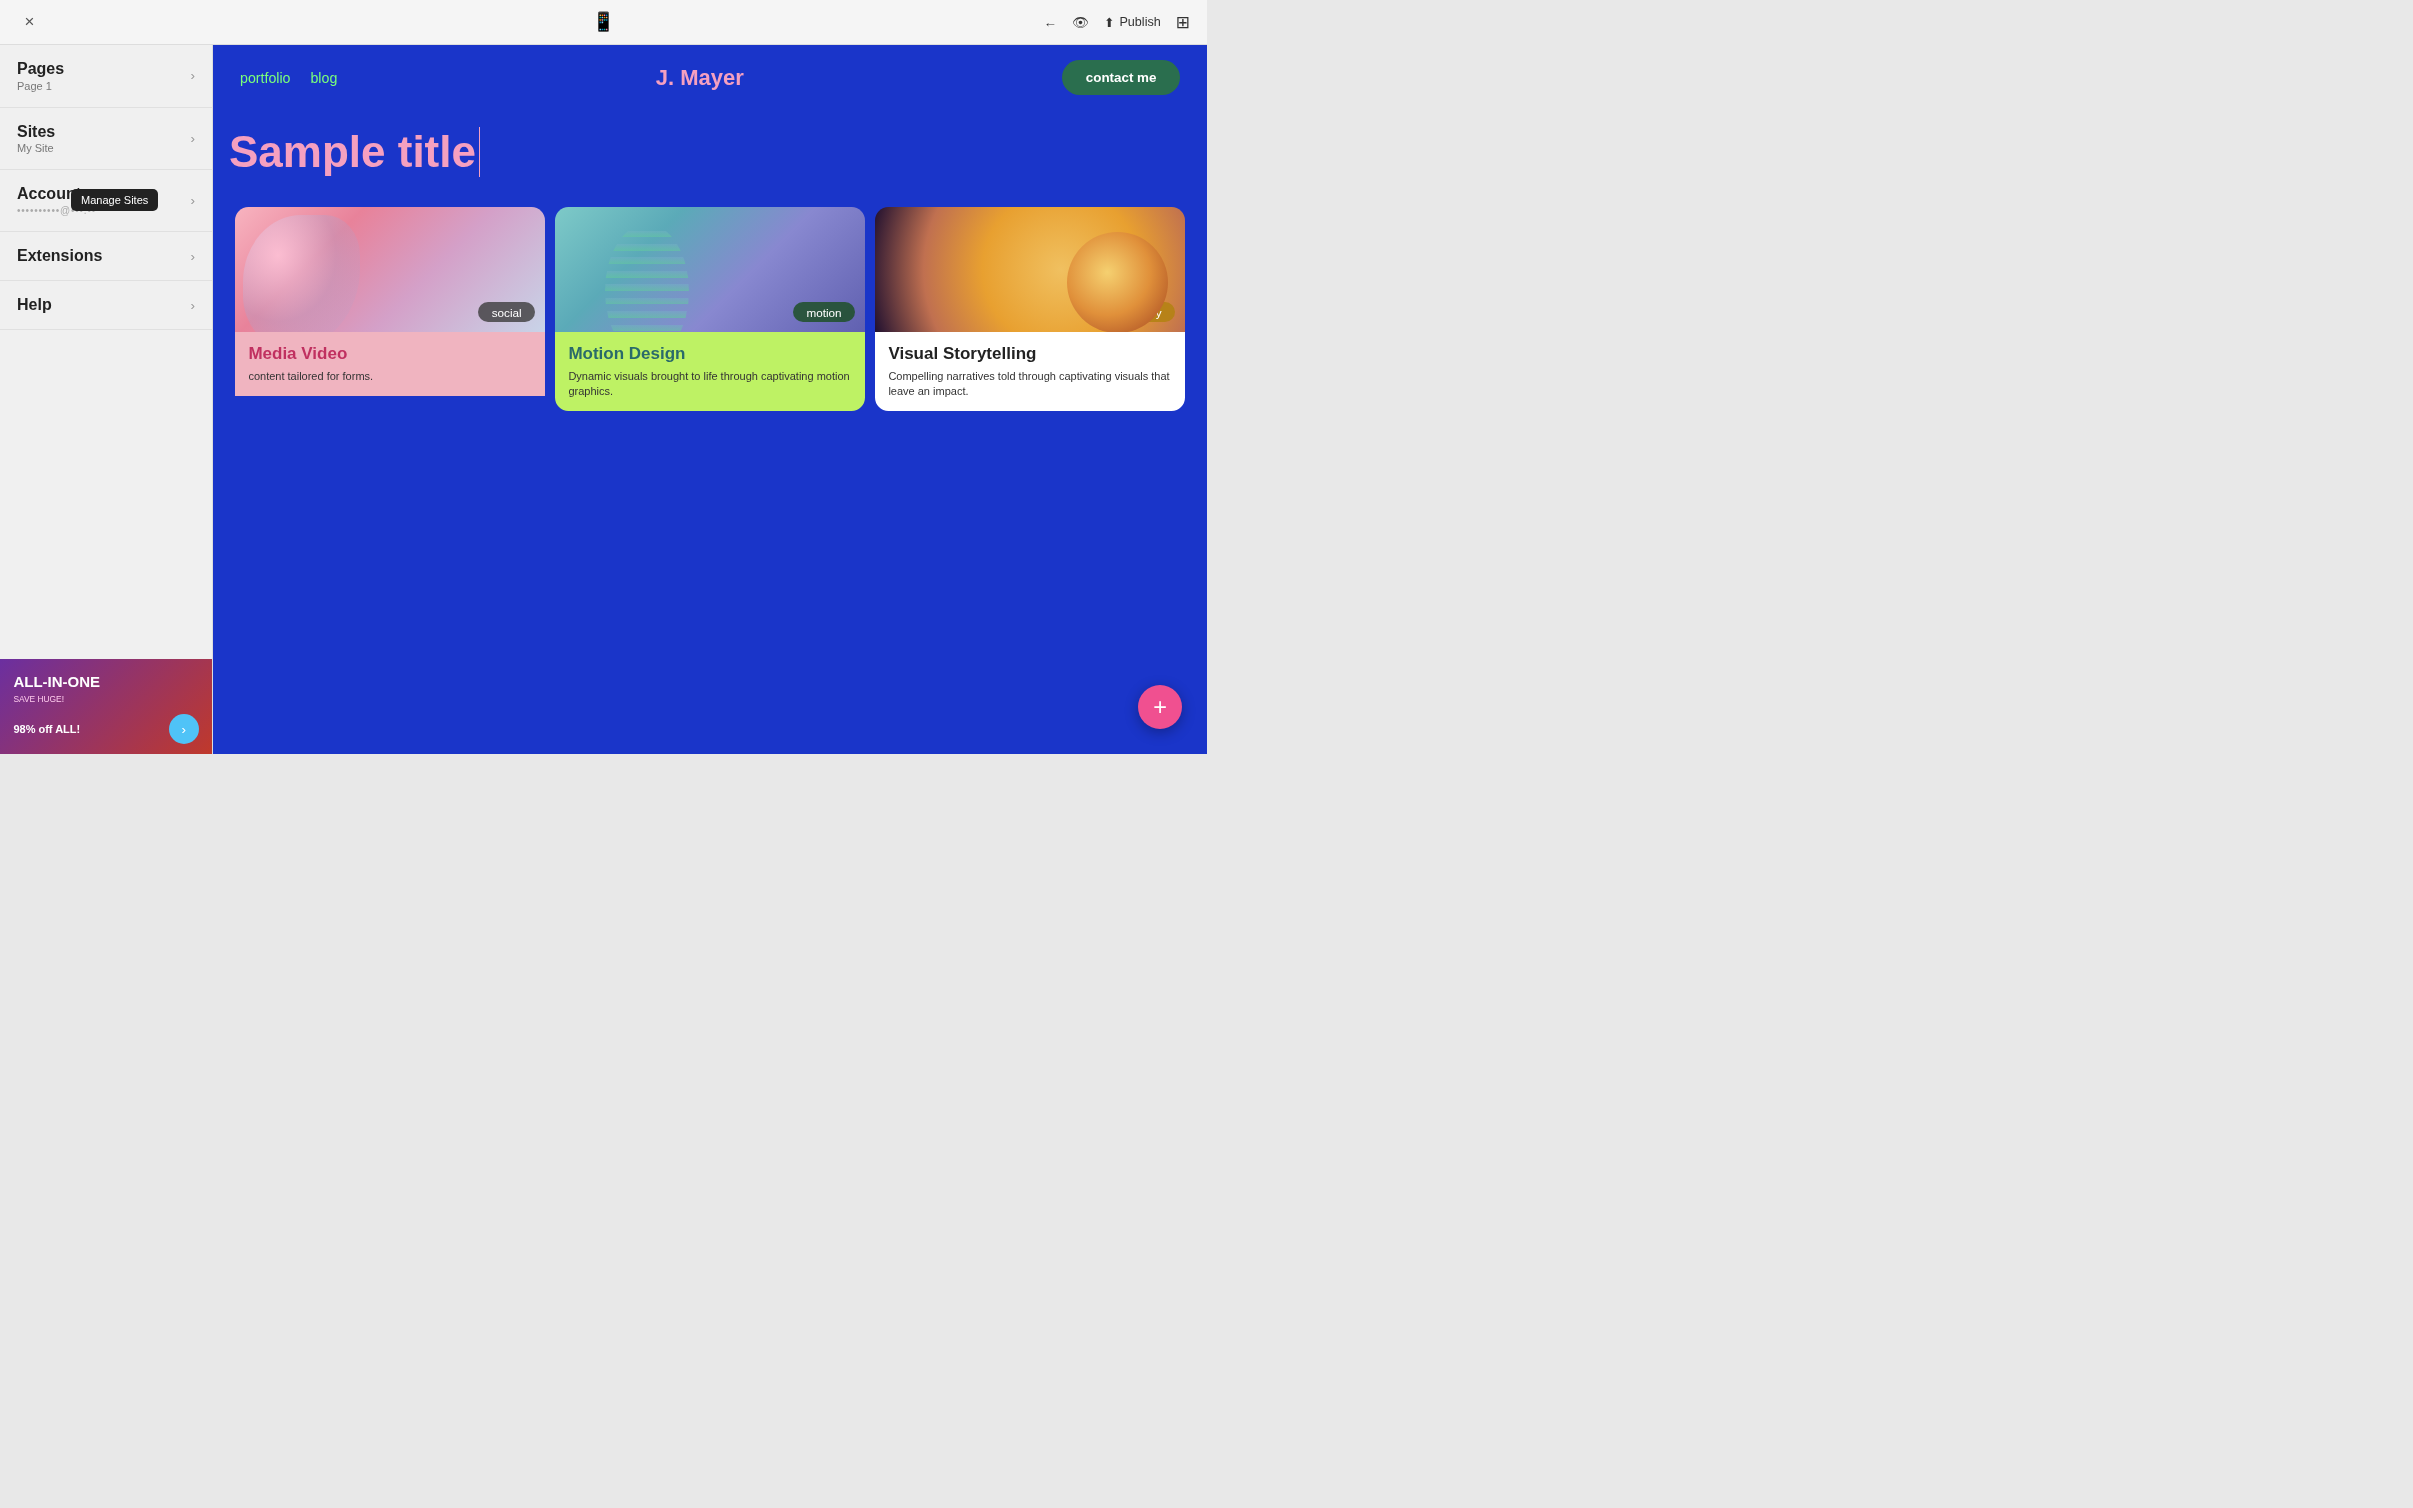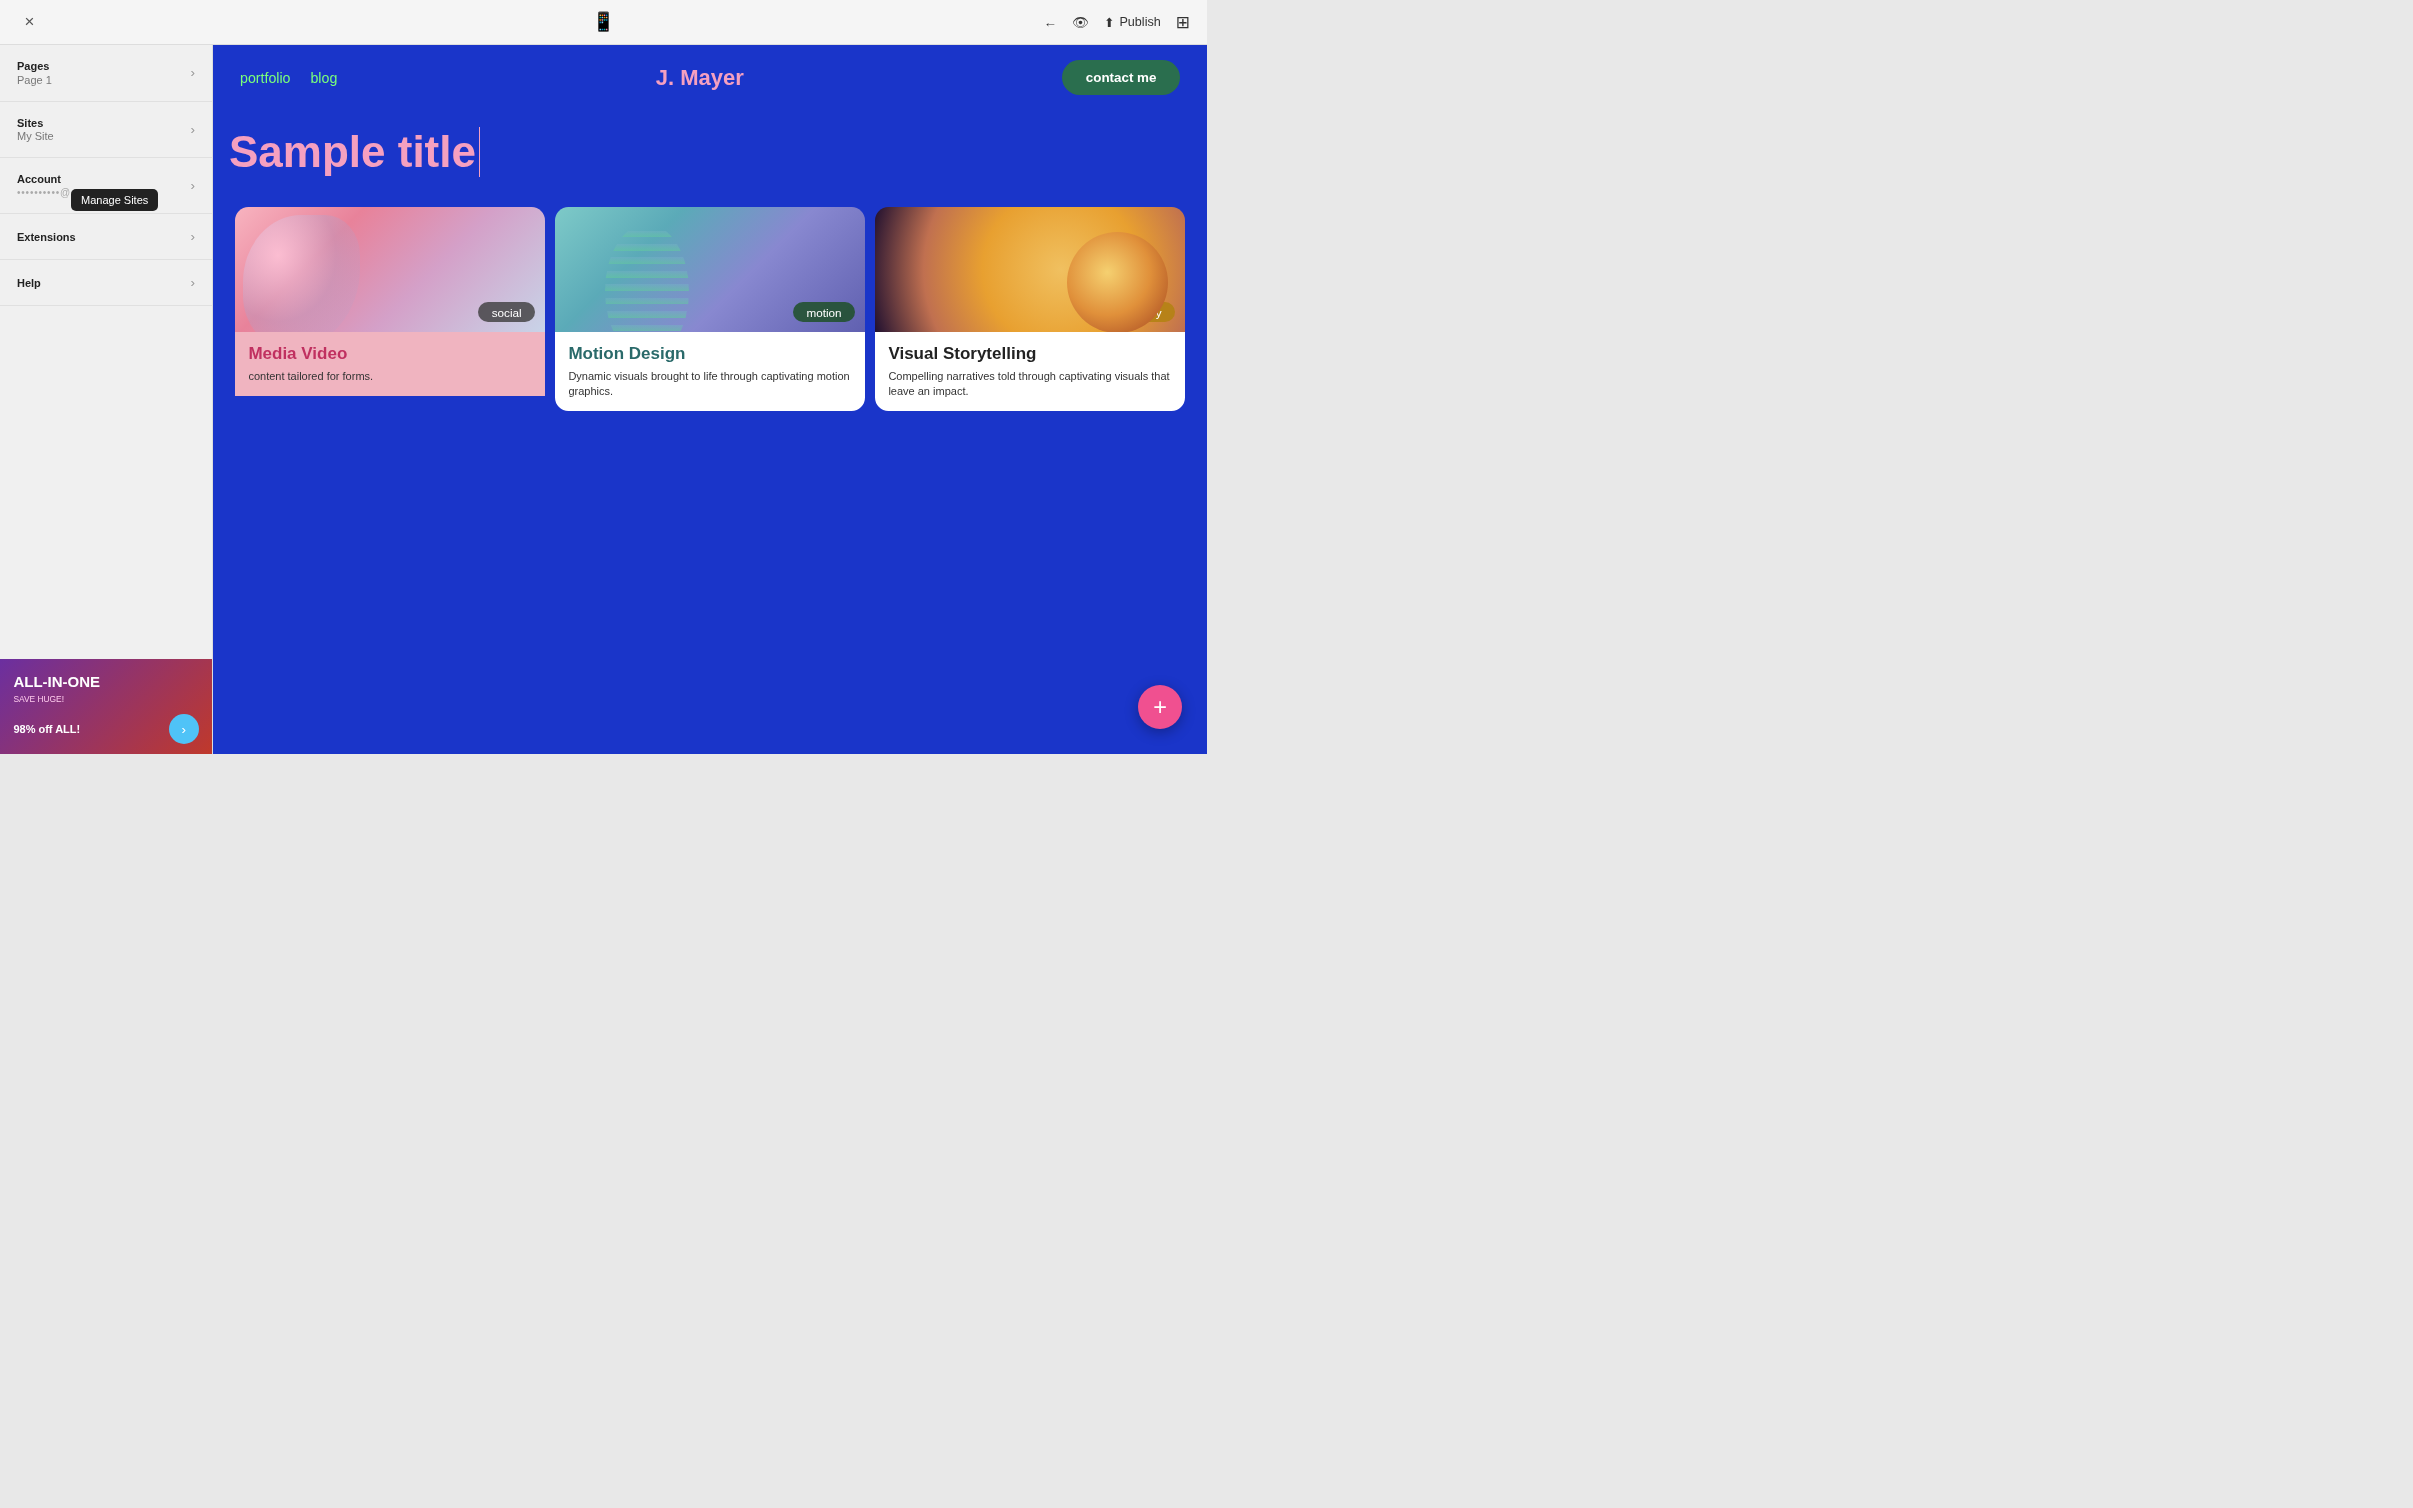--- a/index.html
+++ b/index.html
@@ -59,21 +59,21 @@
     .sidebar-item {
       display: flex;
       align-items: center;
       justify-content: space-between;
       padding: 15px 17px;
       cursor: pointer;
       border-bottom: 0.8px solid #e0e0e0;
     }
 
     .sidebar-item-content {}
-    .sidebar-item-title { font-size: 11px; font-weight: 600; color: #222; }
+    .sidebar-item-title { font-size: 16px; font-weight: 600; color: #222; }
     .sidebar-item-subtitle { font-size: 11px; color: #777; margin-top: 1.7px; }
     .sidebar-item-email { font-size: 10px; color: #aaa; margin-top: 1.7px; letter-spacing: 0.8px; }
 
     .chevron-right { color: #999; font-size: 13.4px; }
 
     .manage-sites-tooltip {
       position: absolute;
       top: 144px;
       left: 71px;
       background: #222;
@@ -225,21 +225,21 @@
       border-radius: 17px;
       padding: 3.4px 13.4px;
       font-size: 11.7px;
     }
     .card-social .card-tag { background: rgba(60,60,60,0.8); }
     .card-motion .card-tag { background: rgba(30,80,40,0.85); }
     .card-story .card-tag { background: rgba(180,130,20,0.9); }
 
     .card-body { padding: 11.7px 13.4px; }
     .card-social .card-body { background: #f0b4c0; }
-    .card-motion .card-body { background: #ffffff; }
+    .card-motion .card-body { background: #bef264; }
     .card-story .card-body { background: #ffffff; }
 
     .card-title { font-size: 17px; font-weight: 700; margin-bottom: 5px; }
     .card-social .card-title { color: #c03060; }
     .card-motion .card-title { color: #2a6a6a; }
     .card-story .card-title { color: #222; }
 
     .card-desc { font-size: 11px; line-height: 1.4; color: #333; }
 
     

